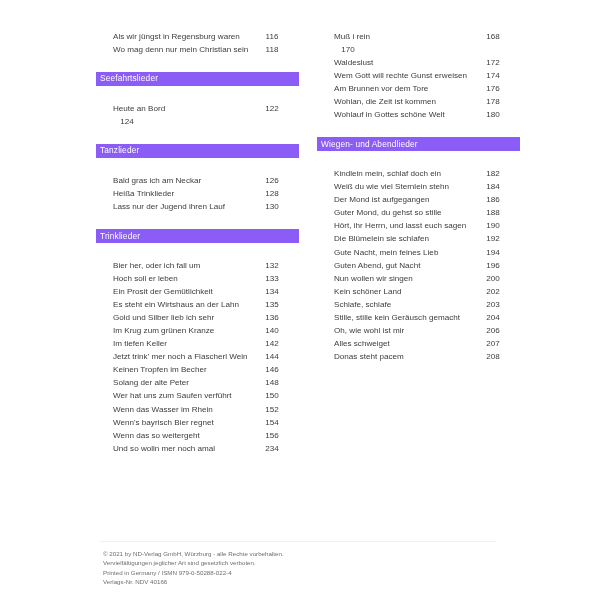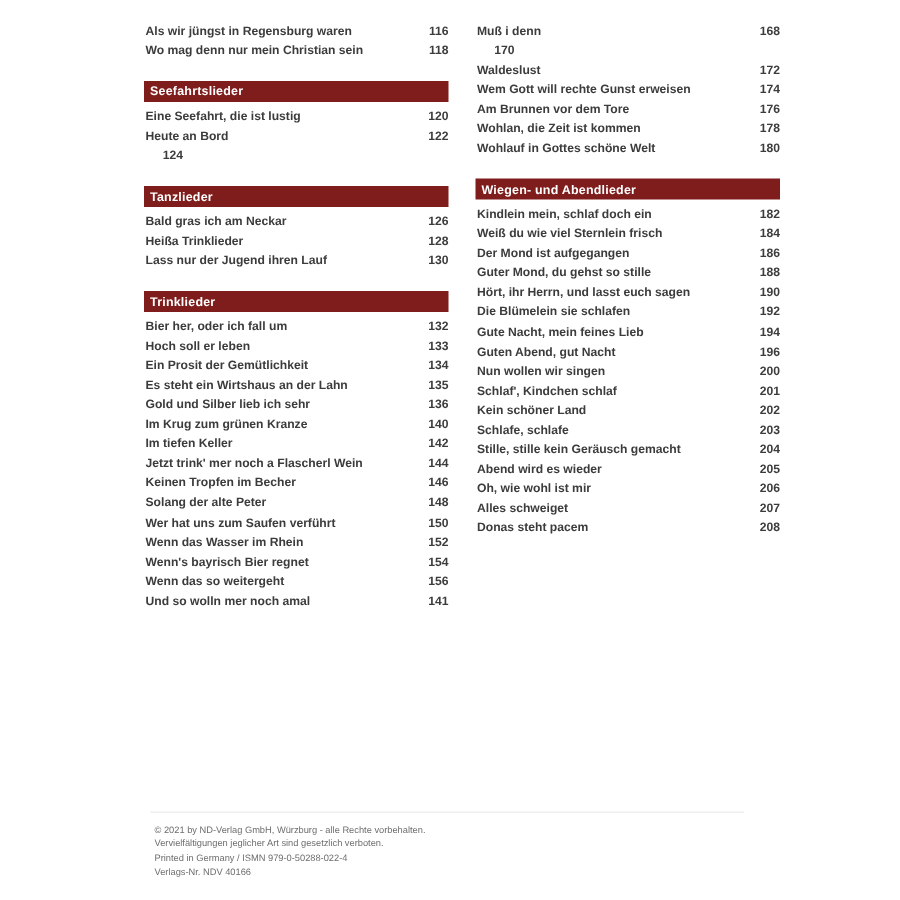--- a/index.html
+++ b/index.html
@@ -34,52 +34,51 @@
     width: 203px;
     flex: 0 0 203px;
   }
   .section {
     margin-bottom: 14px;
   }
   .section.no-head {
     margin-bottom: 14px;
   }
   .section-header {
-    background: #7f1d1d;
+    background: #8b5cf6;
     color: #ffffff;
     font-size: 8.3px;
-    font-weight: bold;
+    font-weight: normal;
     letter-spacing: 0.15px;
     padding: 2.4px 4px 2.8px 4px;
     line-height: 1.05;
     margin-bottom: 3px;
   }
   ul.songlist {
     list-style: none;
-    margin: 0;
+    margin: 16px;
     padding: 0;
-    font-weight: bold;
   }
   ul.songlist li {
     display: flex;
     align-items: baseline;
     font-size: 8.1px;
     line-height: 13.05px;
     color: #3c3c3c;
     white-space: nowrap;
   }
   .song-title {
     flex: 1 1 auto;
     overflow: hidden;
     text-overflow: clip;
     padding-left: 1px;
   }
   .song-page {
     flex: 0 0 22px;
-    text-align: right;
+    text-align: center;
     padding-left: 4px;
     color: #3c3c3c;
   }
   #footer {
     position: absolute;
     left: 103px;
     top: 549px;
     width: 420px;
   }
   #footer .rule {
@@ -114,24 +113,20 @@
             <li>
               <span class="song-title">Wo mag denn nur mein Christian sein</span>
               <span class="song-page">118</span>
             </li>
           </ul>
         </div>
         <div class="section">
           <div class="section-header">Seefahrtslieder</div>
           <ul class="songlist">
             <li>
-              <span class="song-title">Eine Seefahrt, die ist lustig</span>
-              <span class="song-page">120</span>
-            </li>
-            <li>
               <span class="song-title">Heute an Bord</span>
               <span class="song-page">122</span>
             </li>
             <li>
               <span class="song-page">124</span>
             </li>
           </ul>
         </div>
         <div class="section">
           <div class="section-header">Tanzlieder</div>
@@ -204,30 +199,30 @@
             <li>
               <span class="song-title">Wenn's bayrisch Bier regnet</span>
               <span class="song-page">154</span>
             </li>
             <li>
               <span class="song-title">Wenn das so weitergeht</span>
               <span class="song-page">156</span>
             </li>
             <li>
               <span class="song-title">Und so wolln mer noch amal</span>
-              <span class="song-page">141</span>
+              <span class="song-page">234</span>
             </li>
           </ul>
         </div>
       </div>
       <div class="column">
         <div class="section no-head">
           <ul class="songlist">
             <li>
-              <span class="song-title">Muß i denn</span>
+              <span class="song-title">Muß i rein</span>
               <span class="song-page">168</span>
             </li>
             <li>
               <span class="song-page">170</span>
             </li>
             <li>
               <span class="song-title">Waldeslust</span>
               <span class="song-page">172</span>
             </li>
             <li>
@@ -249,21 +244,21 @@
           </ul>
         </div>
         <div class="section">
           <div class="section-header">Wiegen- und Abendlieder</div>
           <ul class="songlist">
             <li>
               <span class="song-title">Kindlein mein, schlaf doch ein</span>
               <span class="song-page">182</span>
             </li>
             <li>
-              <span class="song-title">Weiß du wie viel Sternlein frisch</span>
+              <span class="song-title">Weiß du wie viel Sternlein stehn</span>
               <span class="song-page">184</span>
             </li>
             <li>
               <span class="song-title">Der Mond ist aufgegangen</span>
               <span class="song-page">186</span>
             </li>
             <li>
               <span class="song-title">Guter Mond, du gehst so stille</span>
               <span class="song-page">188</span>
             </li>
@@ -281,38 +276,30 @@
             </li>
             <li>
               <span class="song-title">Guten Abend, gut Nacht</span>
               <span class="song-page">196</span>
             </li>
             <li>
               <span class="song-title">Nun wollen wir singen</span>
               <span class="song-page">200</span>
             </li>
             <li>
-              <span class="song-title">Schlaf', Kindchen schlaf</span>
-              <span class="song-page">201</span>
-            </li>
-            <li>
               <span class="song-title">Kein schöner Land</span>
               <span class="song-page">202</span>
             </li>
             <li>
               <span class="song-title">Schlafe, schlafe</span>
               <span class="song-page">203</span>
             </li>
             <li>
               <span class="song-title">Stille, stille kein Geräusch gemacht</span>
               <span class="song-page">204</span>
-            </li>
-            <li>
-              <span class="song-title">Abend wird es wieder</span>
-              <span class="song-page">205</span>
             </li>
             <li>
               <span class="song-title">Oh, wie wohl ist mir</span>
               <span class="song-page">206</span>
             </li>
             <li>
               <span class="song-title">Alles schweiget</span>
               <span class="song-page">207</span>
             </li>
             <li>

